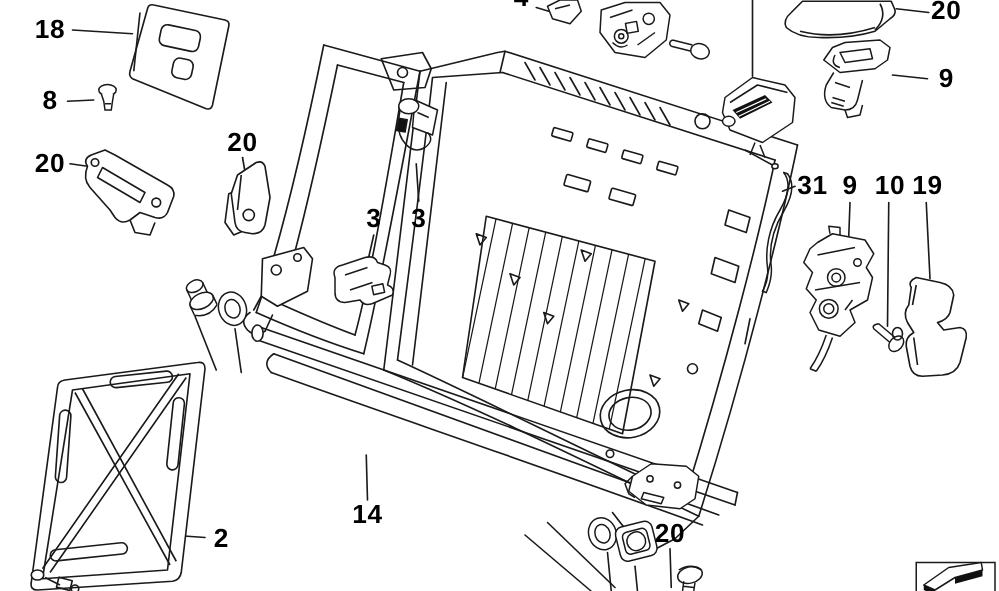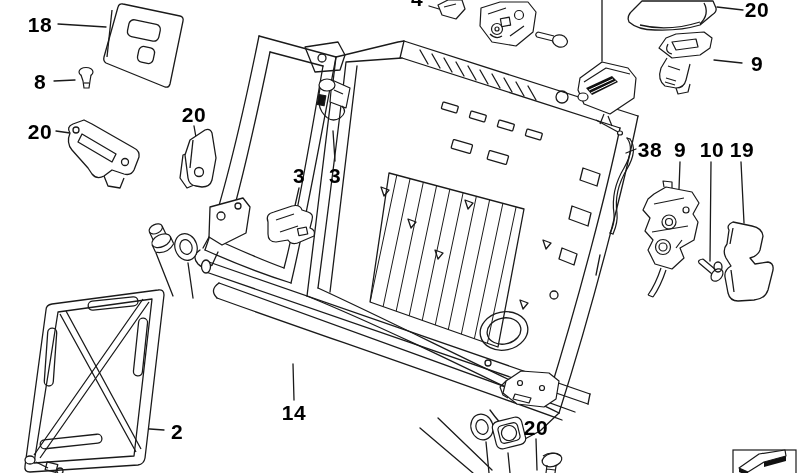--- a/index.html
+++ b/index.html
@@ -305,20 +305,20 @@
 <div class="callout" style="left:40px;top:24px">18</div>
 <div class="callout" style="left:40px;top:81px">8</div>
 <div class="callout" style="left:40px;top:131px">20</div>
 <div class="callout" style="left:194px;top:114px">20</div>
 <div class="callout" style="left:299px;top:175px">3</div>
 <div class="callout" style="left:335px;top:175px">3</div>
 <div class="callout" style="left:177px;top:431px">2</div>
 <div class="callout" style="left:294px;top:412px">14</div>
 <div class="callout" style="left:417px;top:-2px">4</div>
 <div class="callout" style="left:536px;top:427px">20</div>
-<div class="callout" style="left:650px;top:149px">38</div>
+<div class="callout" style="left:650px;top:149px">31</div>
 <div class="callout" style="left:680px;top:149px">9</div>
 <div class="callout" style="left:712px;top:149px">10</div>
 <div class="callout" style="left:742px;top:149px">19</div>
 <div class="callout" style="left:757px;top:63px">9</div>
 <div class="callout" style="left:757px;top:9px">20</div>
 
 </div>
 
 </body></html>

